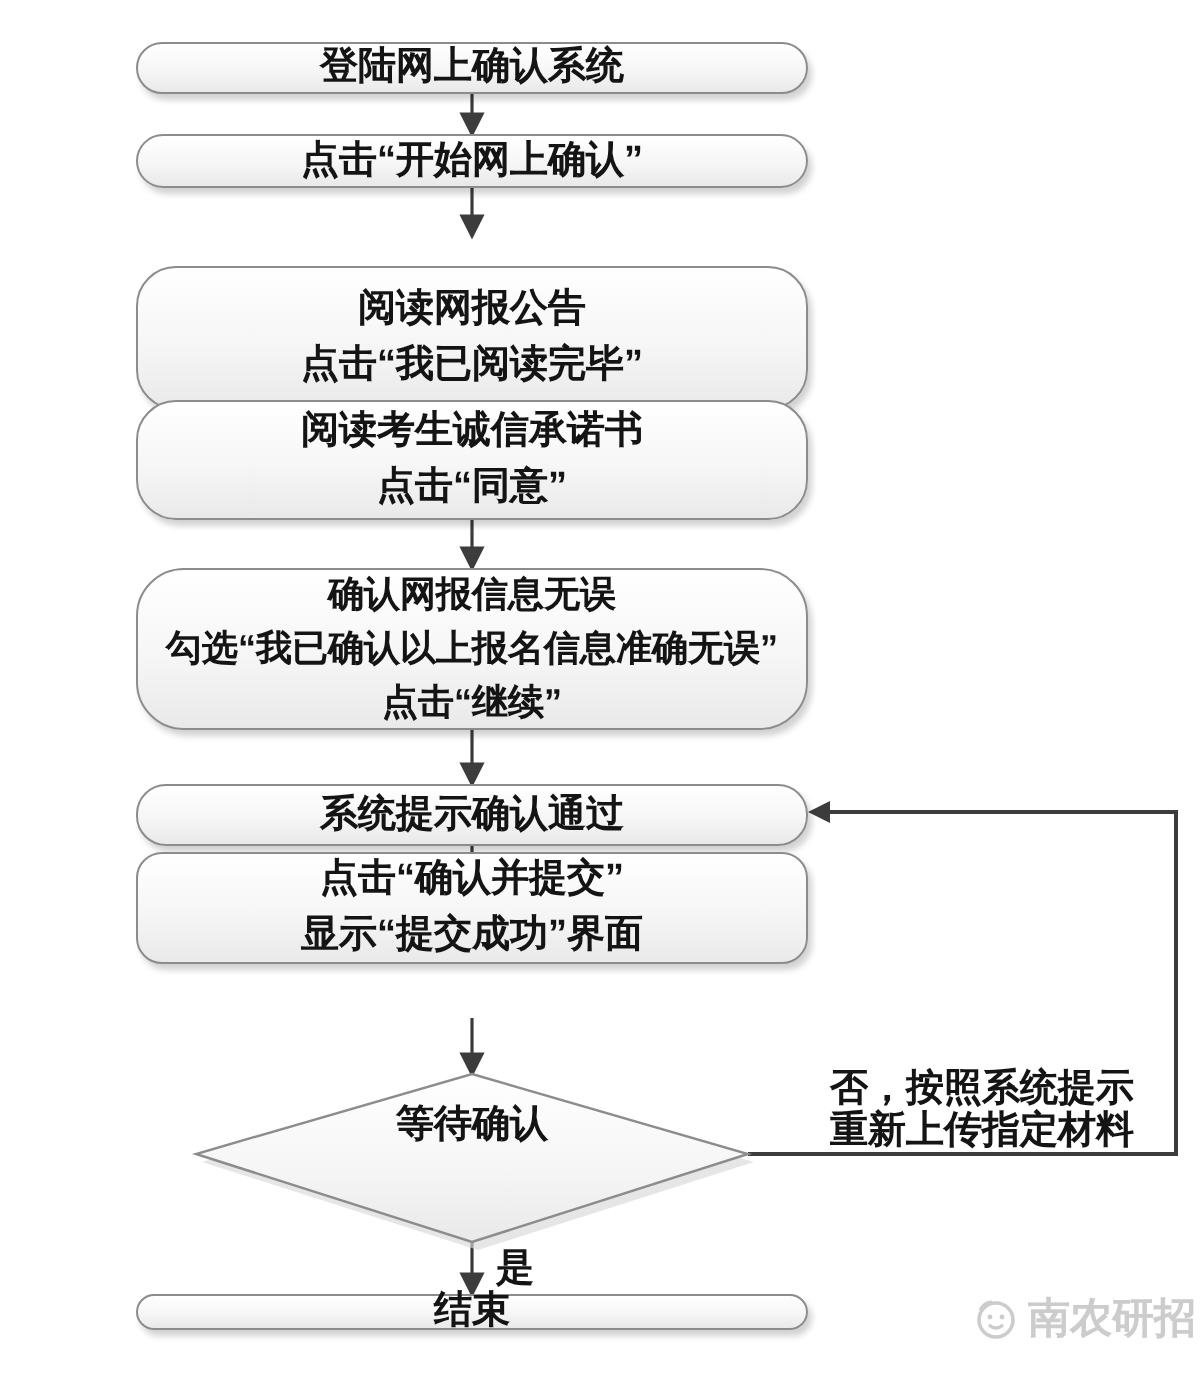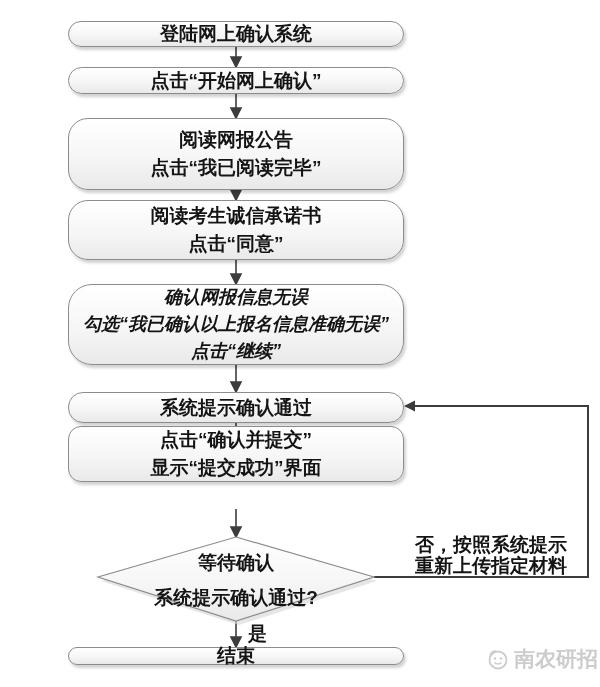--- a/index.html
+++ b/index.html
@@ -14,24 +14,24 @@
     display:flex;flex-direction:column;align-items:center;justify-content:center;
     background:linear-gradient(180deg,#ffffff 0%,#f6f6f6 55%,#e9e9e9 100%);
     border:1px solid var(--node_border,#8c8c8c);
     box-shadow:2px 3px 3px rgba(0,0,0,0.18);
     box-sizing:border-box;
     font-weight:bold;font-size:19px;line-height:28px;white-space:nowrap;
     text-align:right;
   }
   .r-pill{border-radius:15px;}
   .r-big{border-radius:20px;}
-  .r-bigger{border-radius:24px;font-style:italic;}
+  .r-bigger{border-radius:24px;}
   .n1{top:21px;height:26px;}
   .n2{top:67px;height:27px;}
-  .n3{top:118px;height:72px;}
+  .n3{top:133px;height:72px;}
   .n4{top:200px;height:60px;}
   .n5{top:284px;height:81px;line-height:27px;font-size:18px;}
   .n6{top:392px;height:31px;}
   .n7{top:426px;height:56px;border-radius:13px;}
   .n9{top:647px;height:18px;}
   .dline{
     position:absolute;left:97px;width:278px;text-align:center;
     font-weight:bold;font-size:19px;line-height:20px;
   }
   .d1{top:553px;}
@@ -137,21 +137,20 @@
   <div class="node n6 r-pill">
     <span>系统提示确认通过</span>
   </div>
 
   <div class="node n7 r-big">
     <span>点击“确认并提交”</span>
     <span>显示“提交成功”界面</span>
   </div>
 
   <div class="dline d1">等待确认</div>
-  <div class="dline d2">系统提示确认通过?</div>
 
   <div class="node n9 r-pill">
     <span>结束</span>
   </div>
 
   <div class="yes-label">是</div>
   <div class="no-label">
     <div>否，按照系统提示</div>
     <div>重新上传指定材料</div>
   </div>

